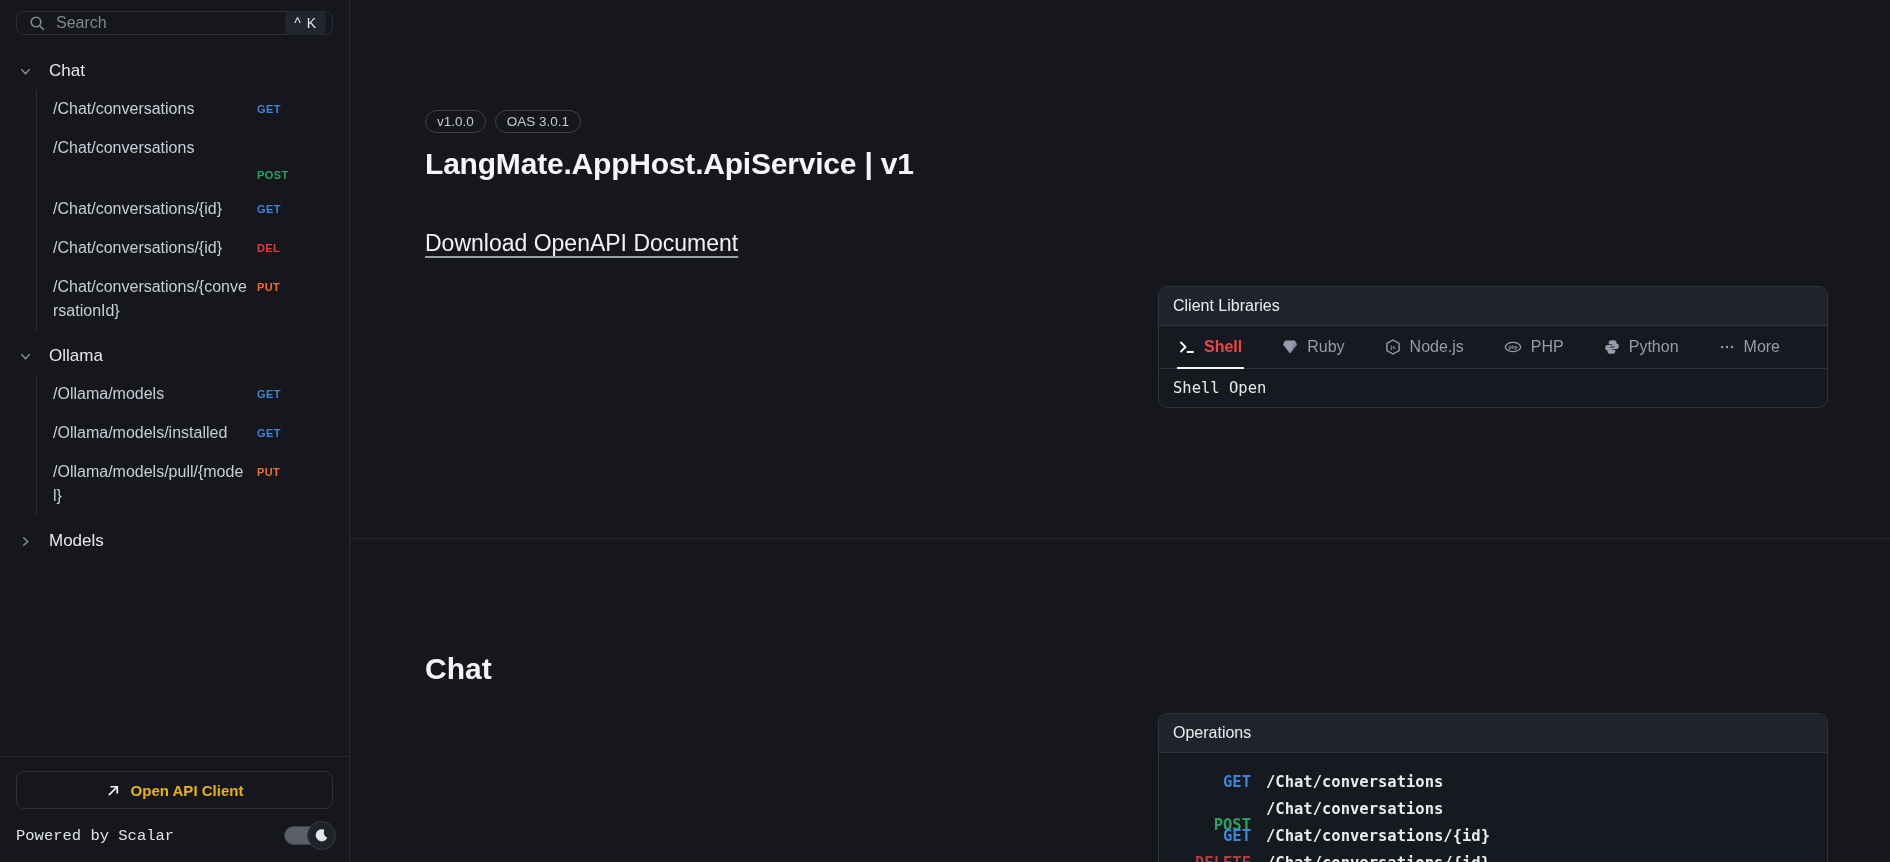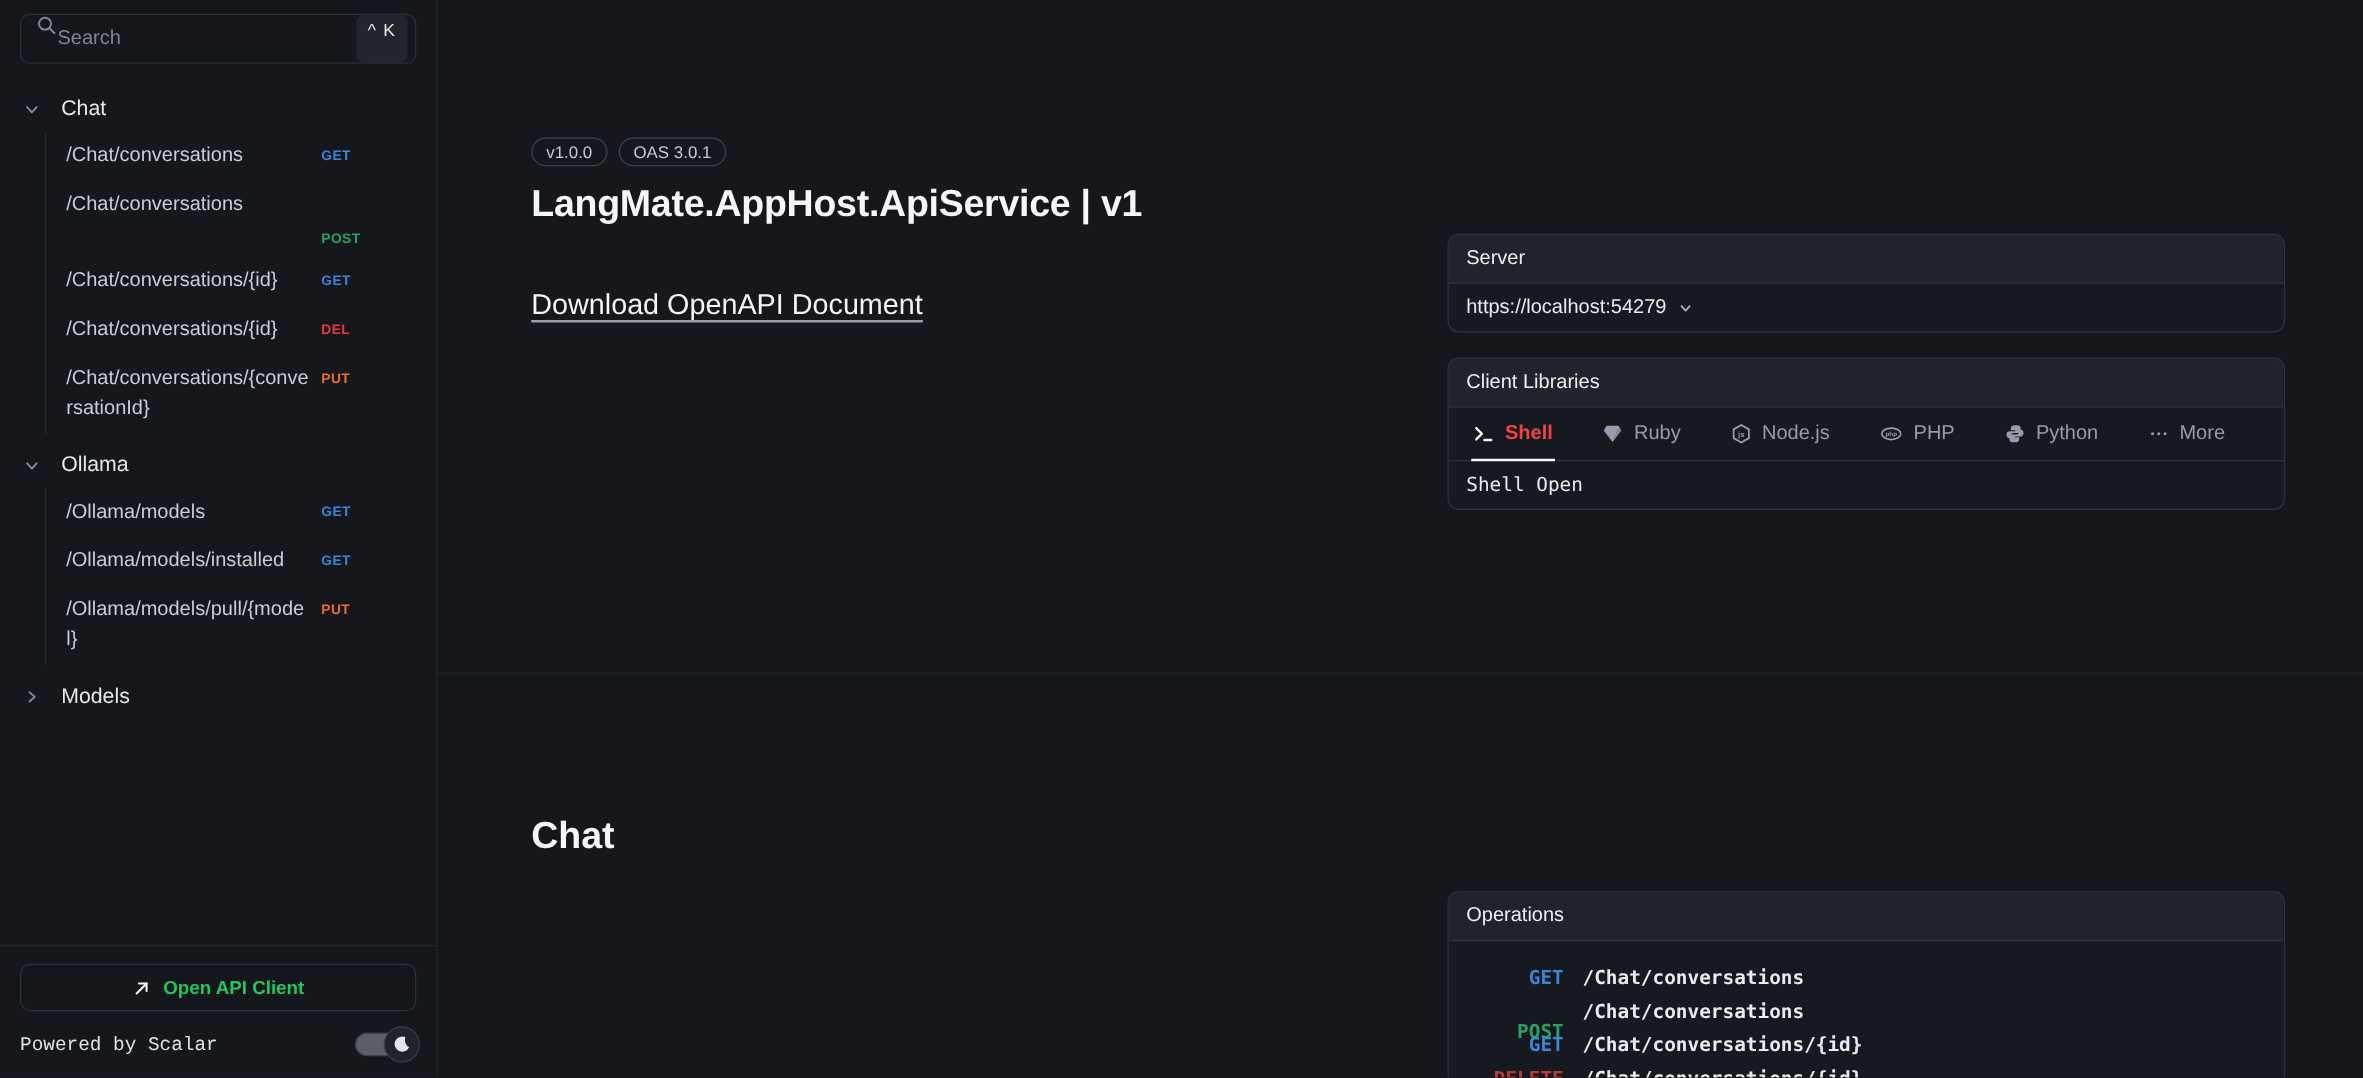--- a/index.html
+++ b/index.html
@@ -13,22 +13,22 @@
   .mono { font-family:"DejaVu Sans Mono", monospace; }
 
   
   .sidebar {
     position:absolute; left:0; top:0; bottom:0; width:350px;
     border-right:1px solid #26292f;
     background:#15171d;
   }
   .search-wrap { padding:11px 16px 0 16px; }
   .search-box {
-    height:40px; border:1px solid #2c2f37; border-radius:8px;
-    display:flex; padding:0 6px 0 12px;
+    height:24px; border:1px solid #2c2f37; border-radius:8px;
+    display:flex; align-items:center; gap:10px; padding:0 6px 0 12px;
     background:#15171d; cursor:text;
   }
   .search-box input {
     flex:1; background:transparent; border:none; outline:none;
     color:#e8eaee; font-size:16px; font-family:"Liberation Sans", sans-serif;
     min-width:0;
   }
   .search-box input::placeholder { color:#80868f; }
   .kbd {
     background:#22252e; color:#e3e6ea; border-radius:6px;
@@ -62,21 +62,21 @@
   .m-put { color:#ee6e2c; }
   .m-delete { color:#b43c3c; }
 
   .sidebar-footer {
     position:absolute; left:0; right:0; bottom:0;
     border-top:1px solid #26292f; background:#15171d;
   }
   .open-client-btn {
     margin:14px 16px 10px 16px; width:calc(100% - 32px); height:38px;
     background:transparent; border:1px solid #2e313a; border-radius:8px;
-    color:#22c55e; font-size:15px; font-weight:700;
+    color:#eab308; font-size:15px; font-weight:700;
     display:flex; align-items:center; justify-content:center; gap:10px;
     cursor:pointer; font-family:"Liberation Sans", sans-serif;
   }
   .powered-row {
     display:flex; align-items:center; justify-content:space-between;
     padding:2px 13px 12px 16px;
   }
   .powered-row .ptext { font-size:15.5px; color:#dfe2e7;font-family:Liberation Mono, monospace; }
   .toggle { position:relative; width:52px; height:29px; cursor:pointer; }
   .toggle .pill {
@@ -280,31 +280,20 @@
       <span class="pill">OAS 3.0.1</span>
     </div>
     <h1 class="page-title">LangMate.AppHost.ApiService | v1</h1>
     <a class="download-link">Download OpenAPI Document</a>
   </div>
 
   <div class="content-divider"></div>
 
   <h2 class="section-heading">Chat</h2>
 
-  <section class="card server-card">
-    <div class="card-header">Server</div>
-    <div class="server-row">
-      <span>https://localhost:54279</span>
-      <span class="icon">
-        <svg width="13" height="13" viewBox="0 0 16 16" fill="none" stroke="#aab0bb" stroke-width="1.8" stroke-linecap="round" stroke-linejoin="round">
-            <polyline points="4,6 8,10.5 12,6"></polyline>
-          </svg>
-      </span>
-    </div>
-  </section>
 
   <section class="card libs-card">
     <div class="card-header">Client Libraries</div>
     <div class="tabs-row">
       <div class="tab active">
         <span class="icon">
           <svg width="16" height="16" viewBox="0 0 16 16" fill="none" stroke="#f5f6f8" stroke-width="1.9" stroke-linecap="round" stroke-linejoin="round">
             <polyline points="2,3.5 6.5,8 2,12.5"></polyline>
               <line x1="8.5" y1="13" x2="14" y2="13"></line>
           </svg>

